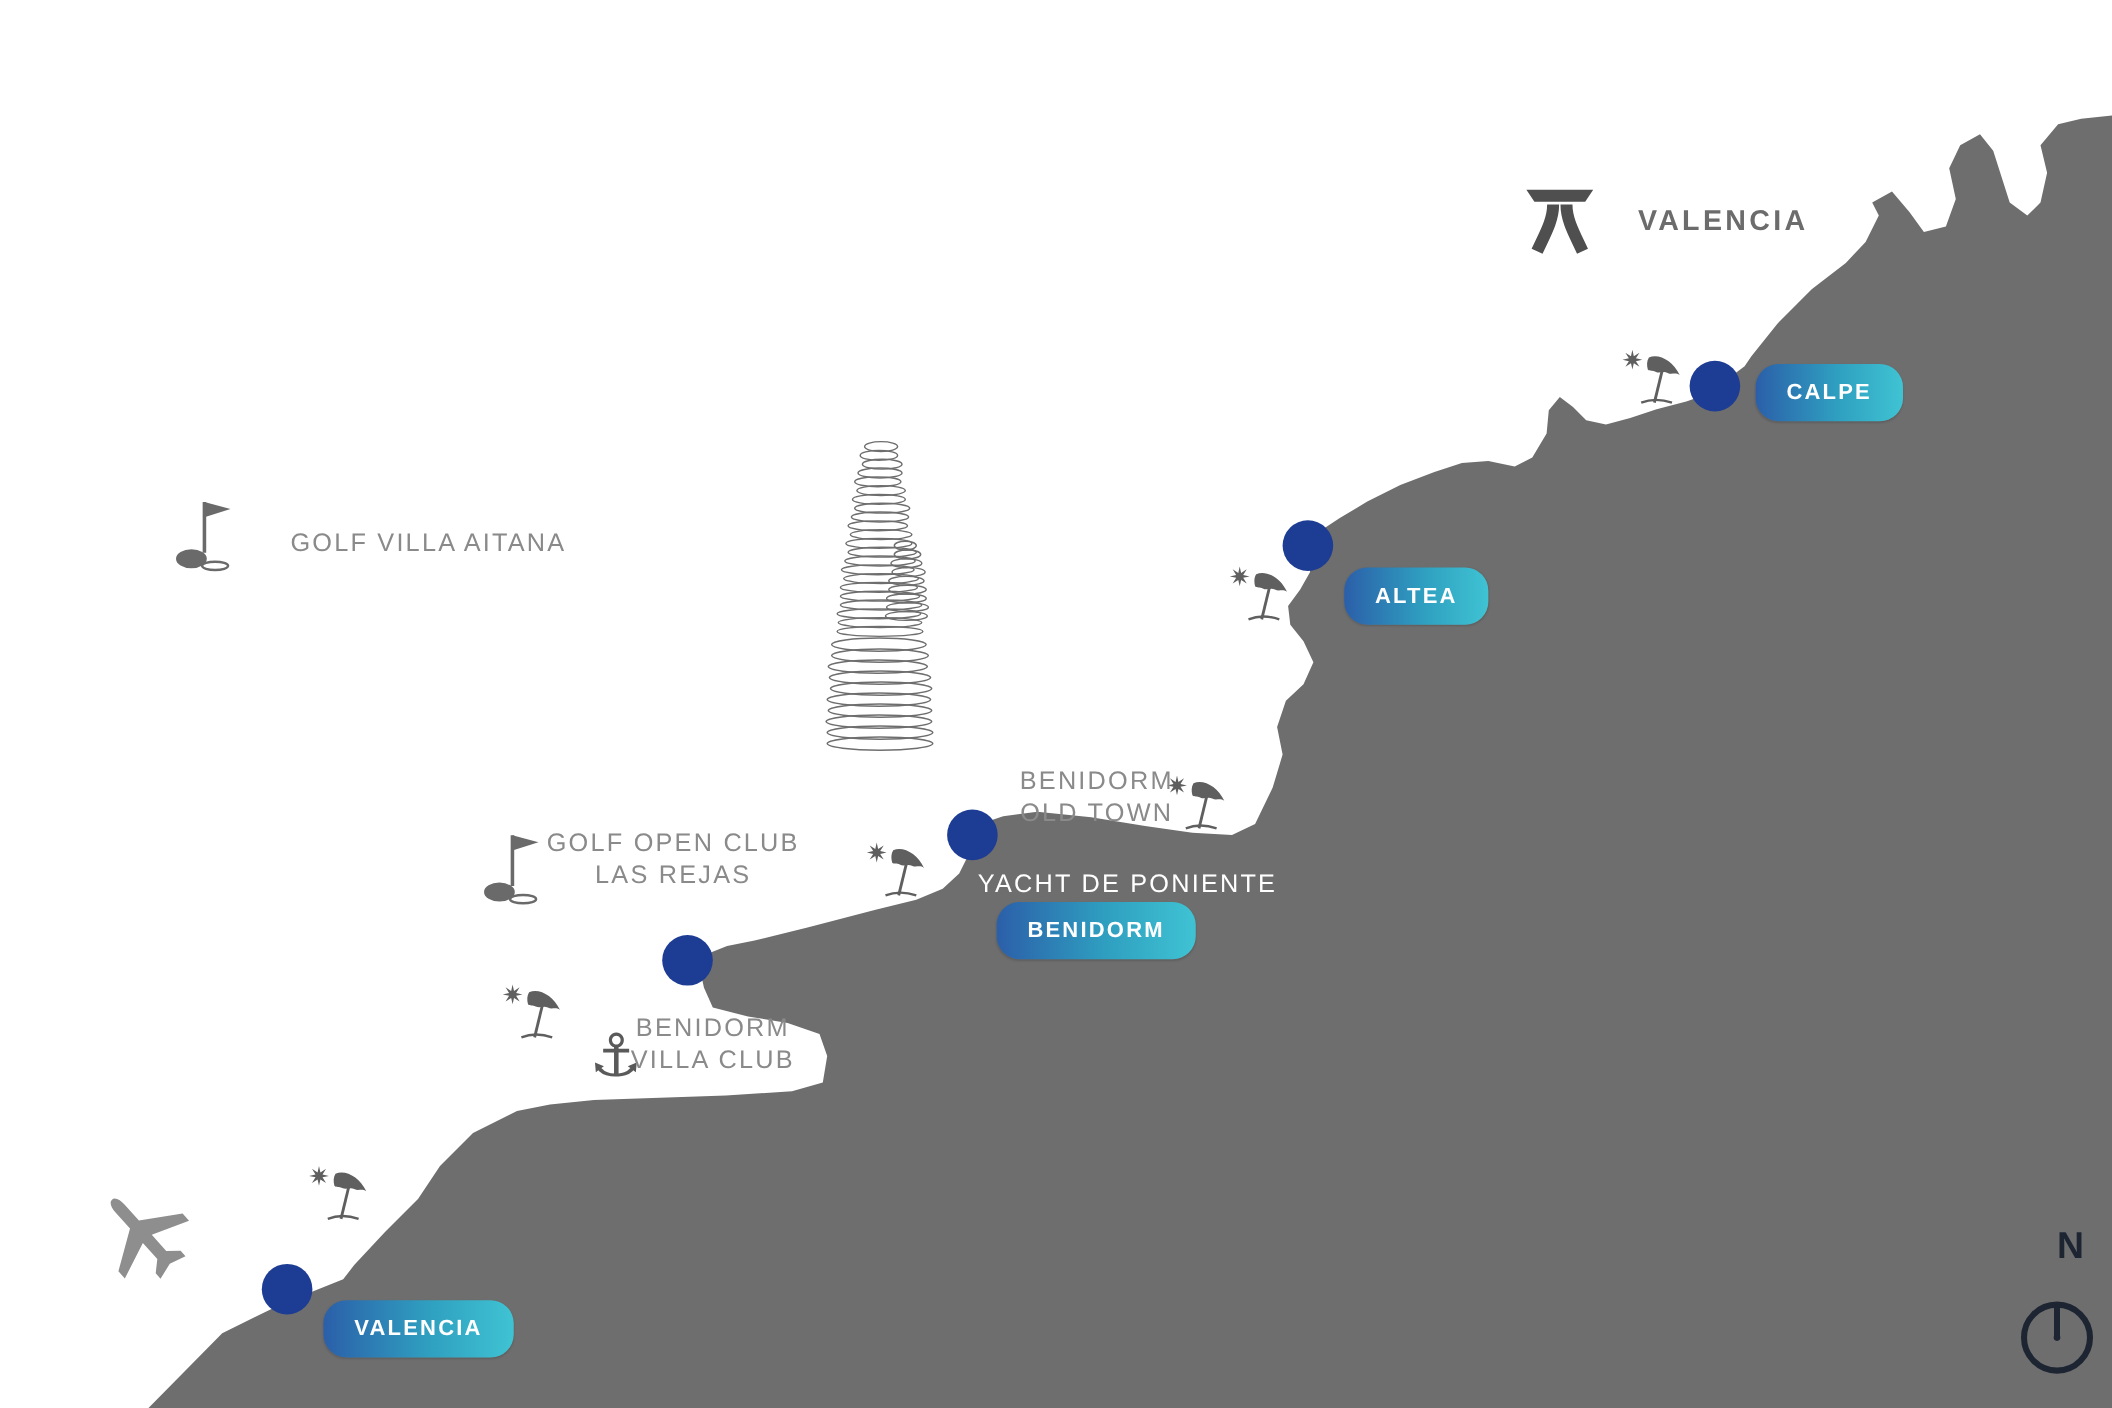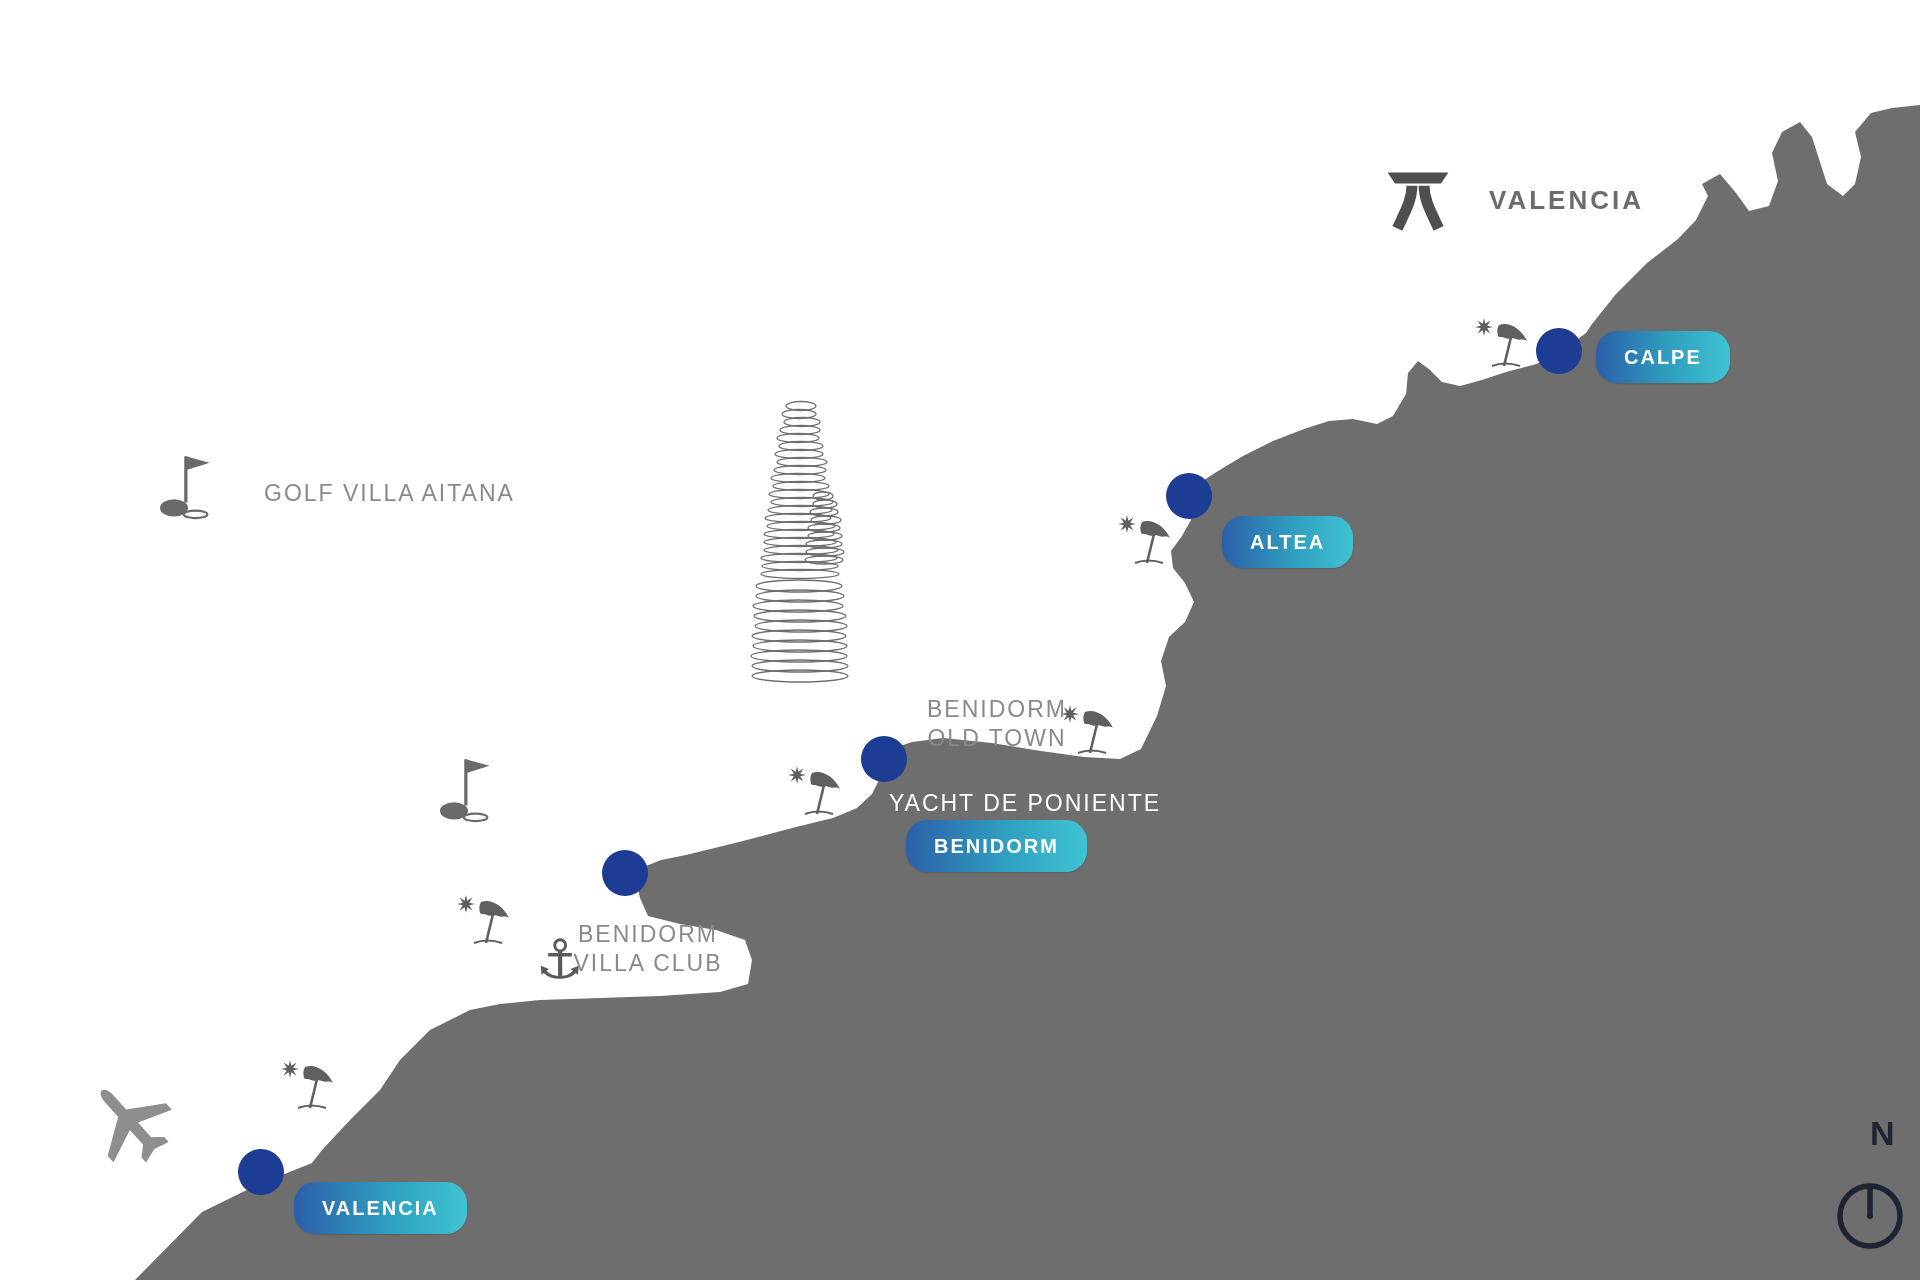--- a/index.html
+++ b/index.html
@@ -154,20 +154,24 @@
       <circle cx="1870" cy="1216" r="30"></circle>
       <line x1="1870" y1="1216" x2="1870" y2="1186"></line>
       <circle cx="1870" cy="1216" r="3" fill="#1d2532" stroke="none"></circle>
     </g>
   </svg>
 
   <div class="lbl lbl-valencia">VALENCIA</div>
 
   <div class="lbl lbl-gva">GOLF VILLA AITANA</div>
 
+  <div class="lbl lbl-goc center">
+    <span class="line">GOLF OPEN CLUB</span>
+    <span class="line">LAS REJAS</span>
+  </div>
 
   <div class="lbl lbl-bot center">
     <span class="line">BENIDORM</span>
     <span class="line">OLD TOWN</span>
   </div>
 
   <div class="lbl lbl-pdp center">YACHT DE PONIENTE</div>
 
   <div class="lbl lbl-byc center">
     <span class="line">BENIDORM</span>

